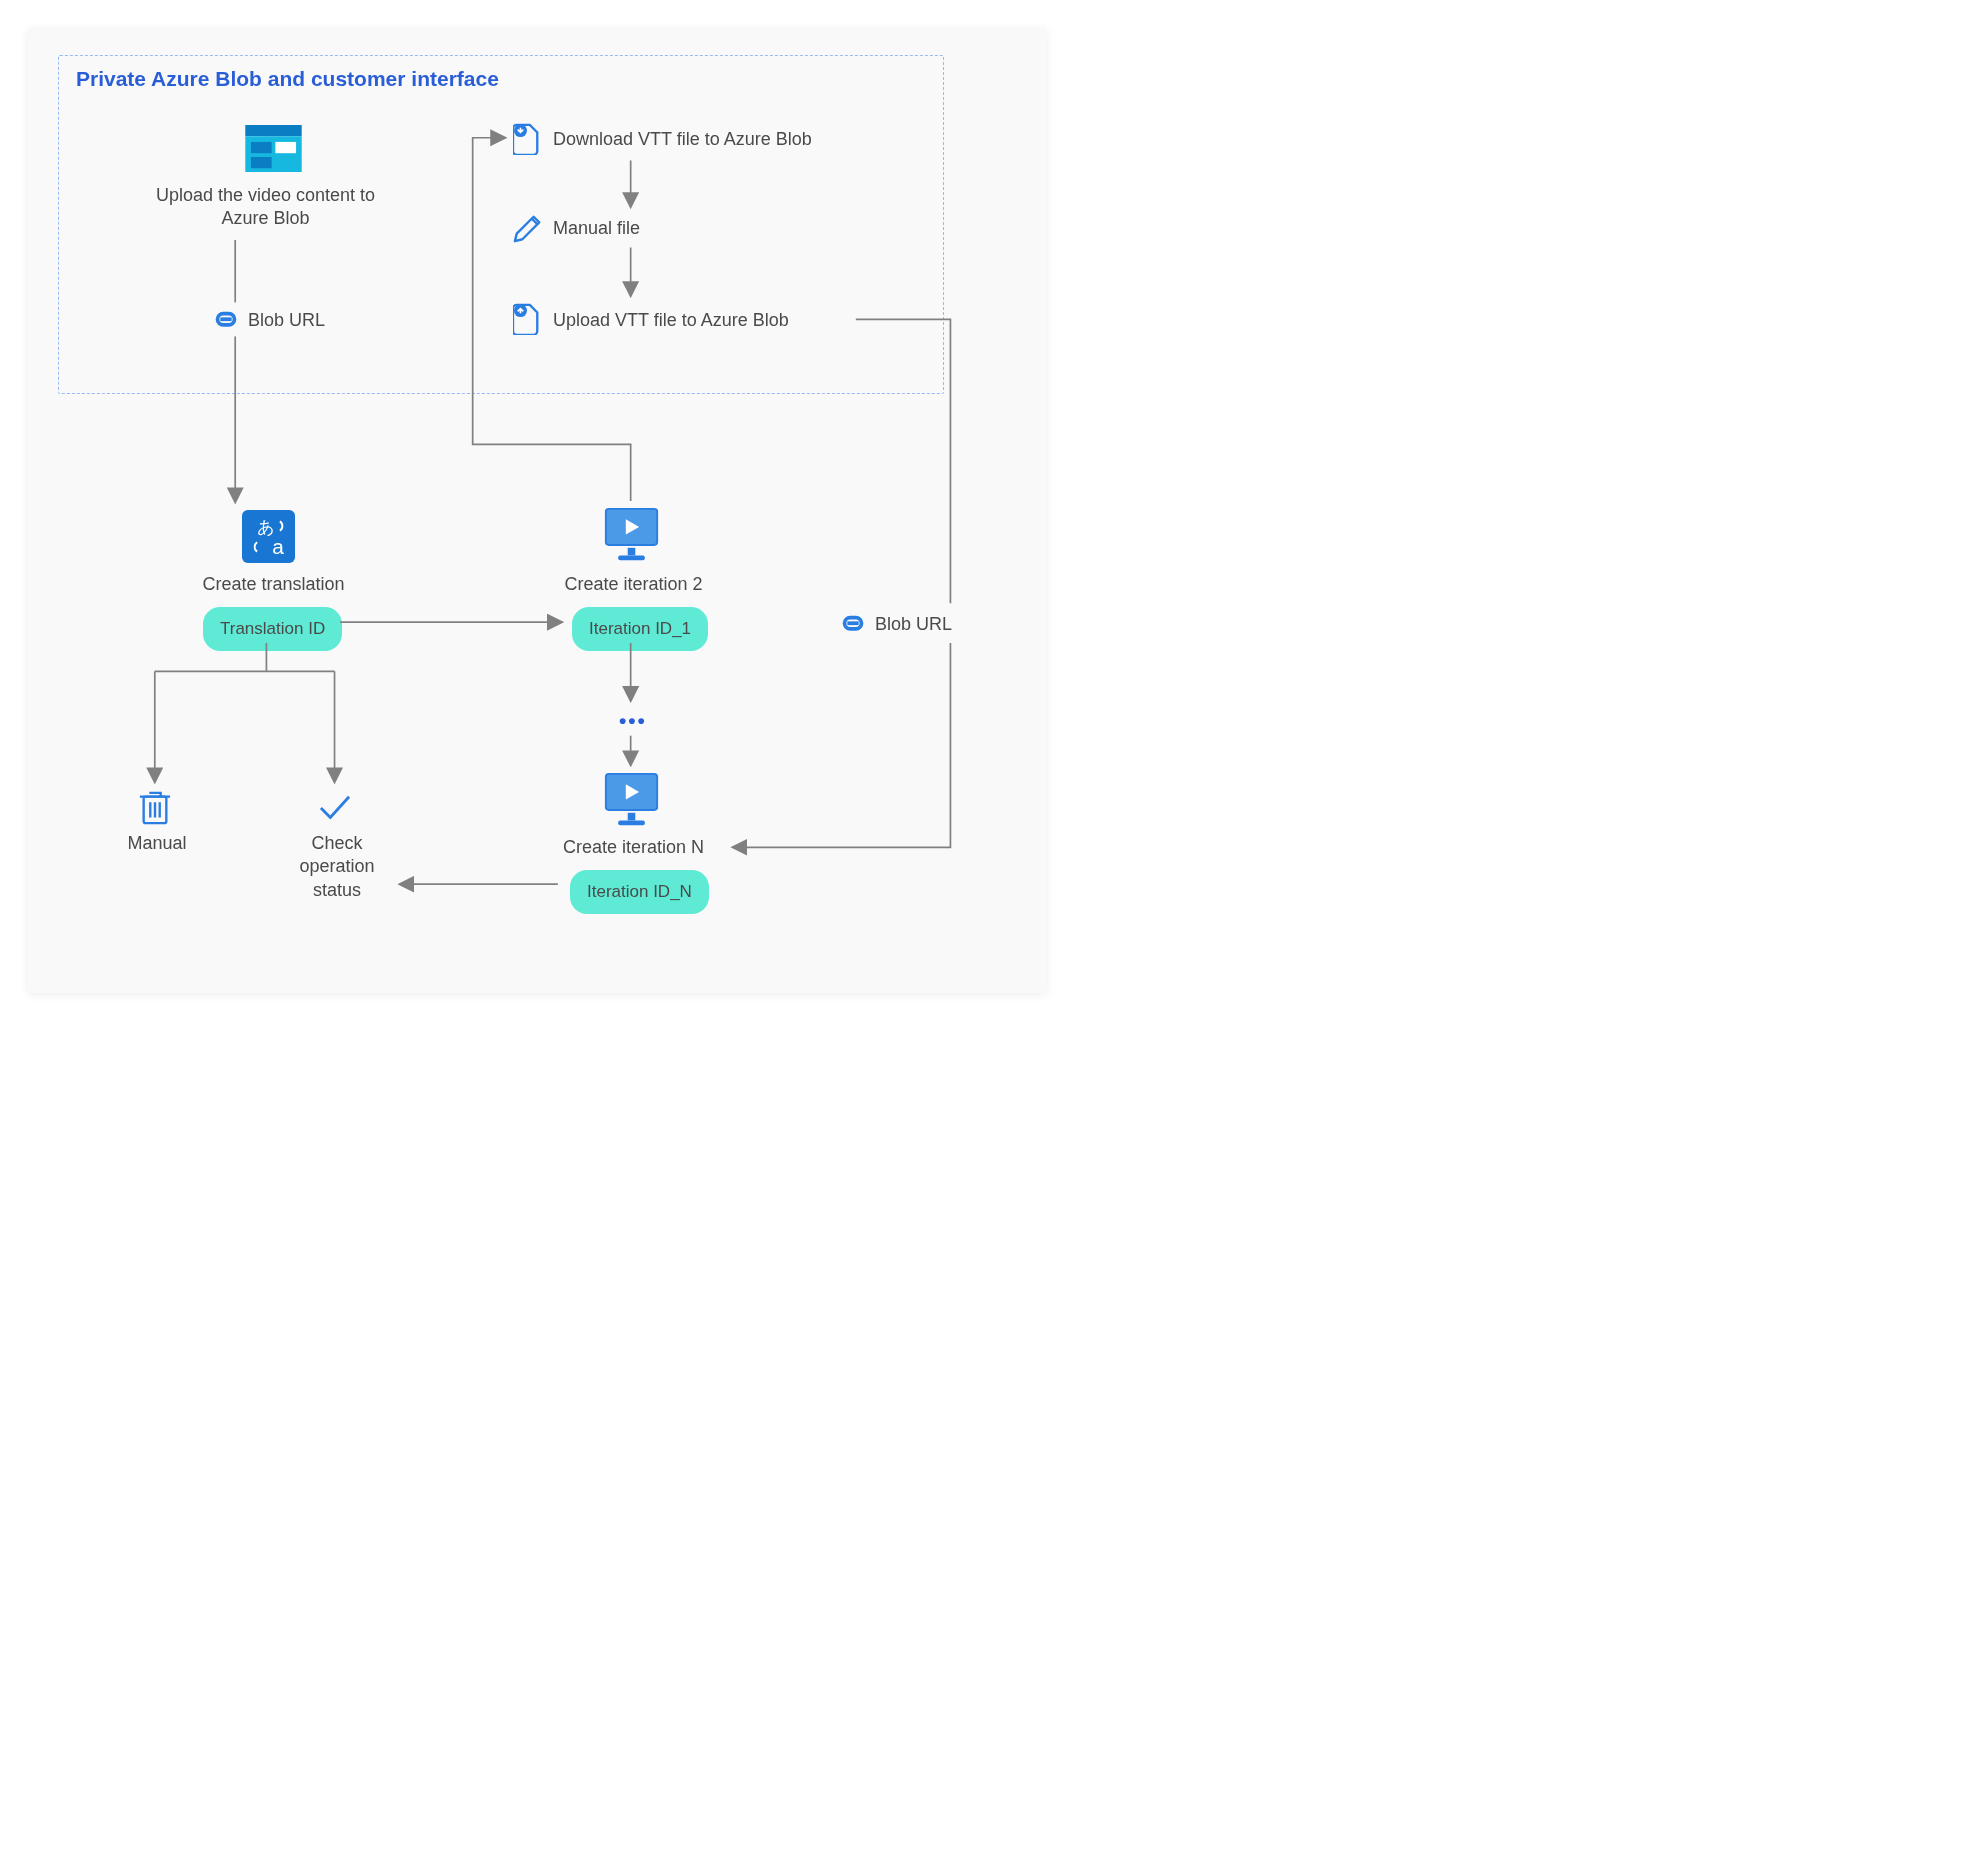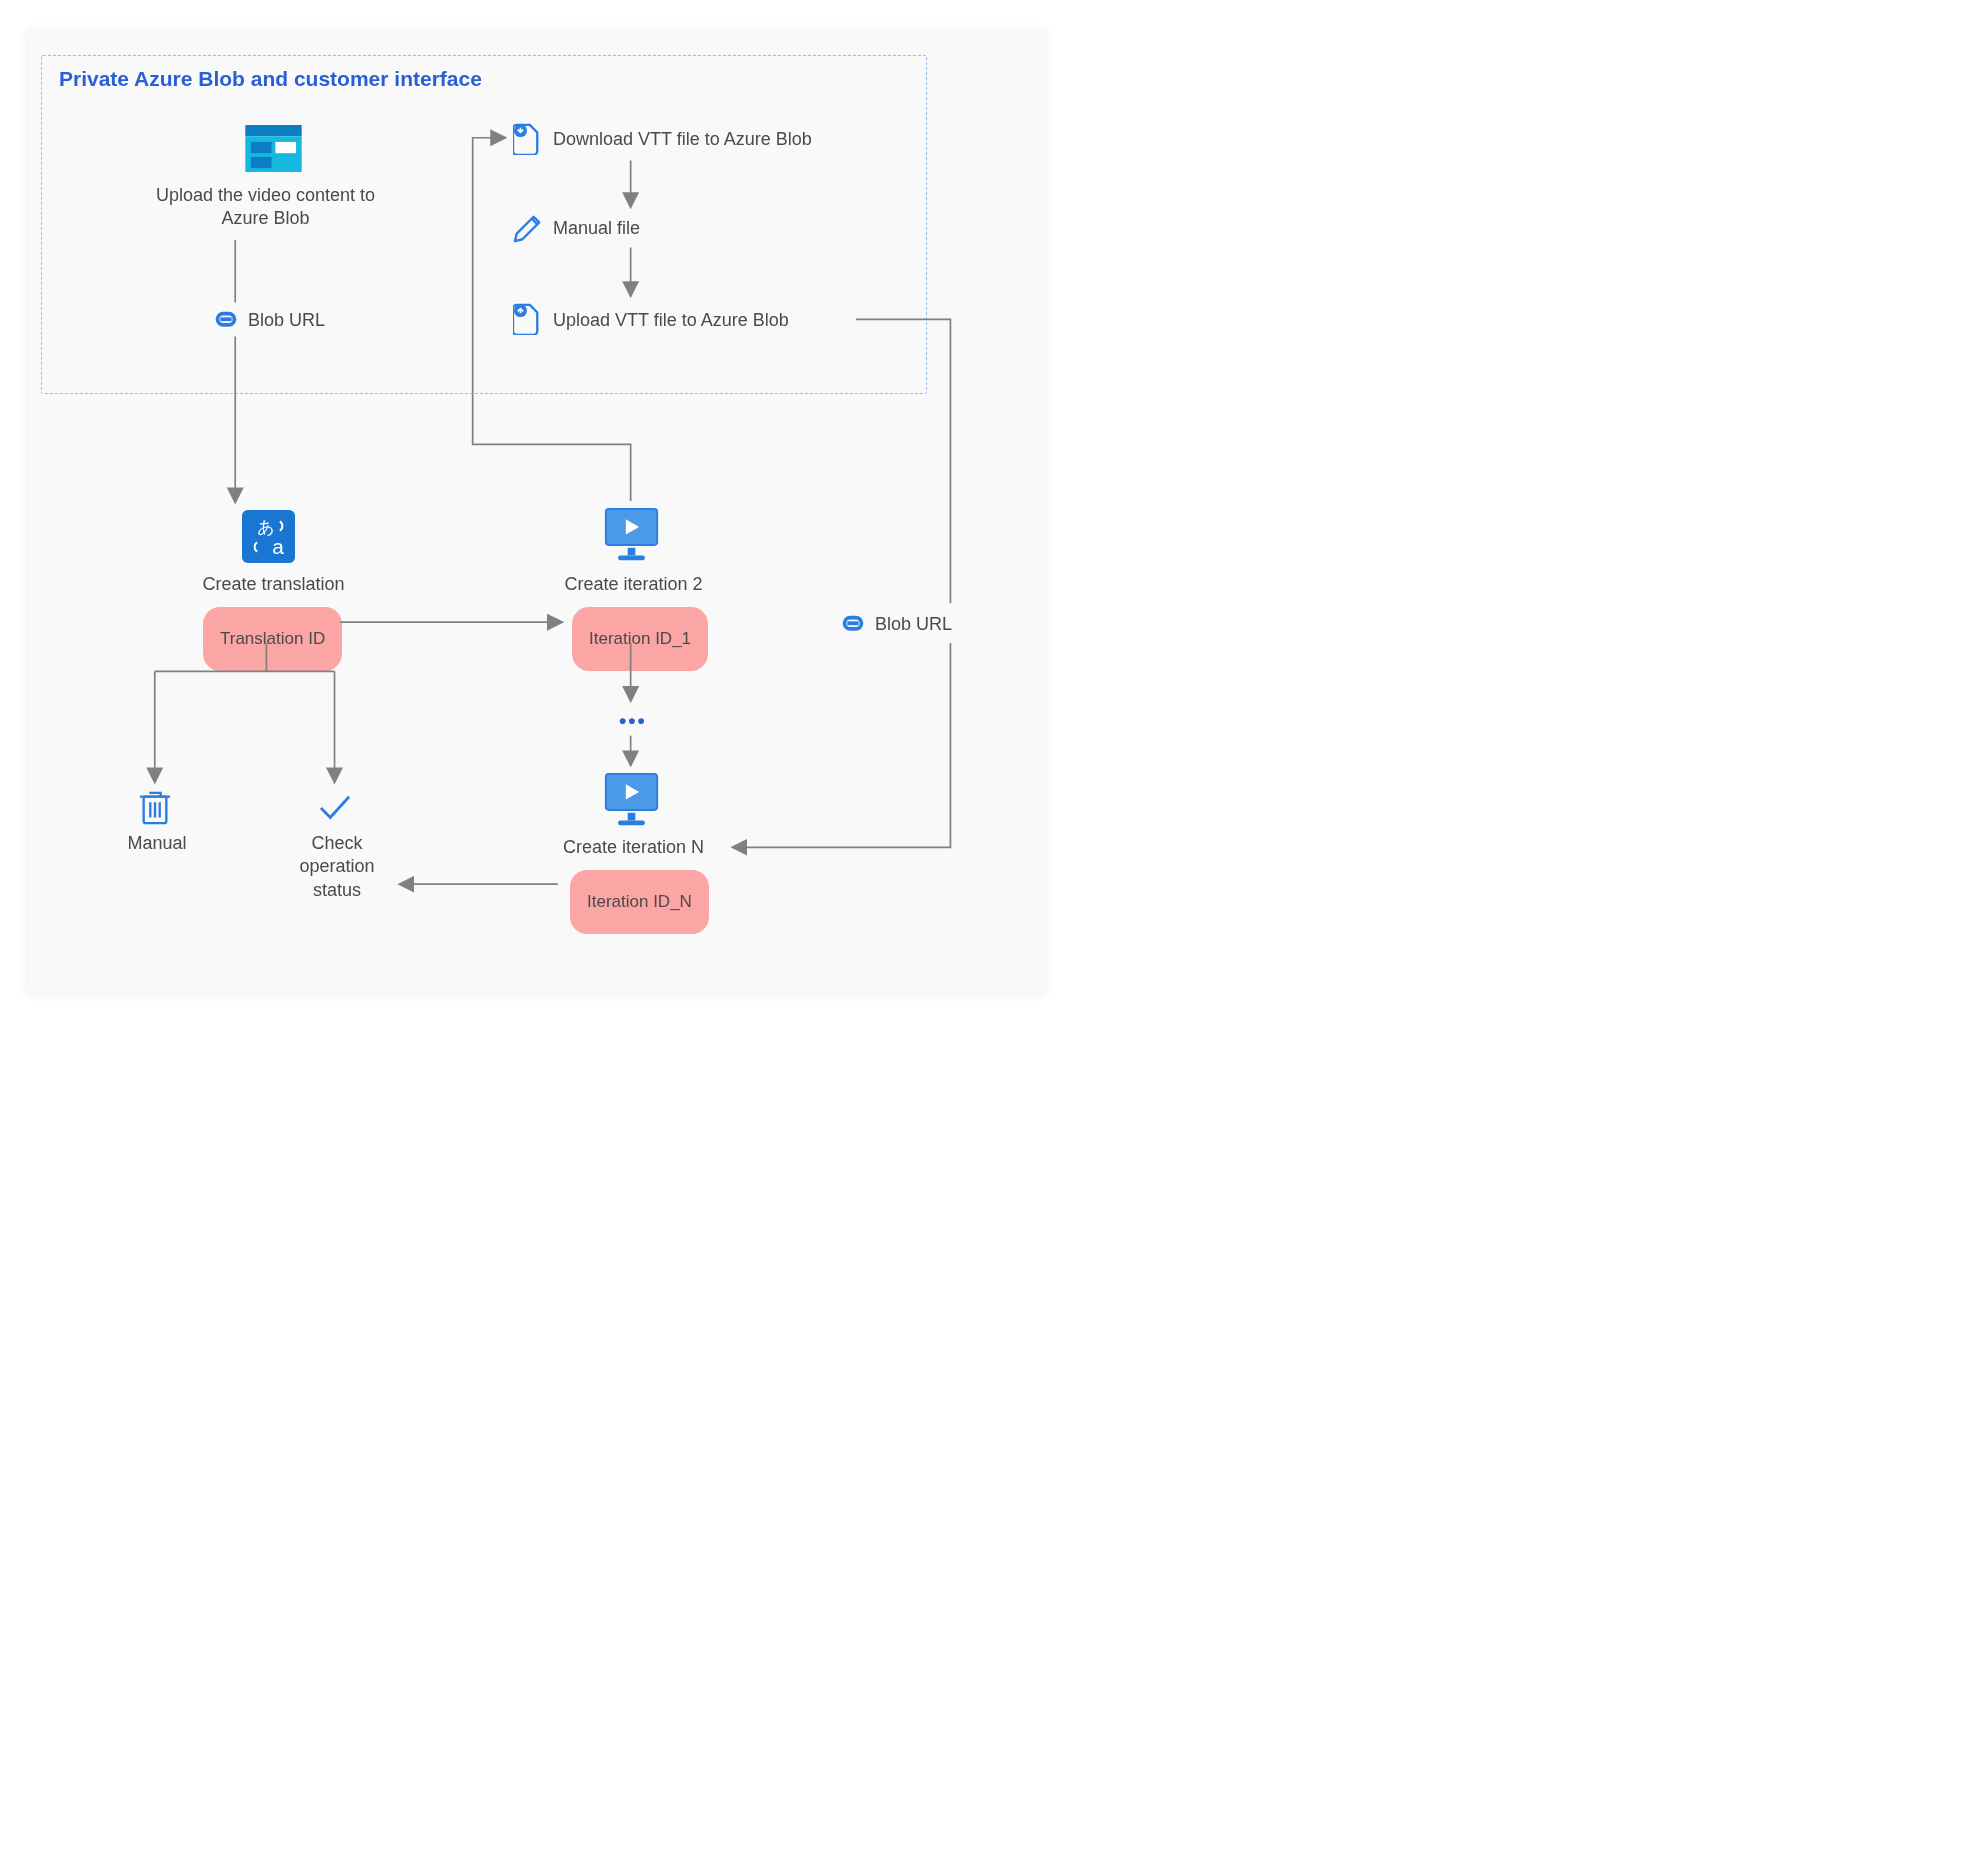--- a/index.html
+++ b/index.html
@@ -33,24 +33,24 @@
   .node-label {
     position: absolute;
     font-size: 18px;
     color: #4a4a4a;
     text-align: center;
     line-height: 1.3;
   }
   .node-label.left { text-align: left; }
   .pill {
     position: absolute;
-    background: #fca5a5;
+    background: #5eead4;
     color: #4a4a4a;
     font-size: 17px;
-    padding: 22px 17px;
+    padding: 12px 17px;
     border-radius: 17px;
     text-align: center;
   }
   .icon {
     position: absolute;
   }
   svg.arrows {
     position: absolute;
     inset: 0;
     width: 100%;
@@ -63,21 +63,21 @@
     font-weight:700;
     font-size:21px;
     letter-spacing:1.9px;
   }
 </style>
 </head>
 <body>
 
 <div class="canvas">
 
-  <div class="region" style="left:13px; top:26.5px; width:886px; height:339px;">
+  <div class="region" style="left:30px; top:26.5px; width:886px; height:339px;">
     <div class="region-title">Private Azure Blob and customer interface</div>
   </div>
 
 
   <div class="icon" style="left:217px; top:97px;">
     <svg width="57" height="47" viewBox="0 0 60 50">
       <rect x="0" y="0" width="60" height="12" fill="#0b7dc2"></rect>
       <rect x="0" y="12" width="60" height="38" fill="#17b8e0"></rect>
       <rect x="6" y="18" width="22" height="12" fill="#0b7dc2"></rect>
       <rect x="32" y="18" width="22" height="12" fill="#fff"></rect>

